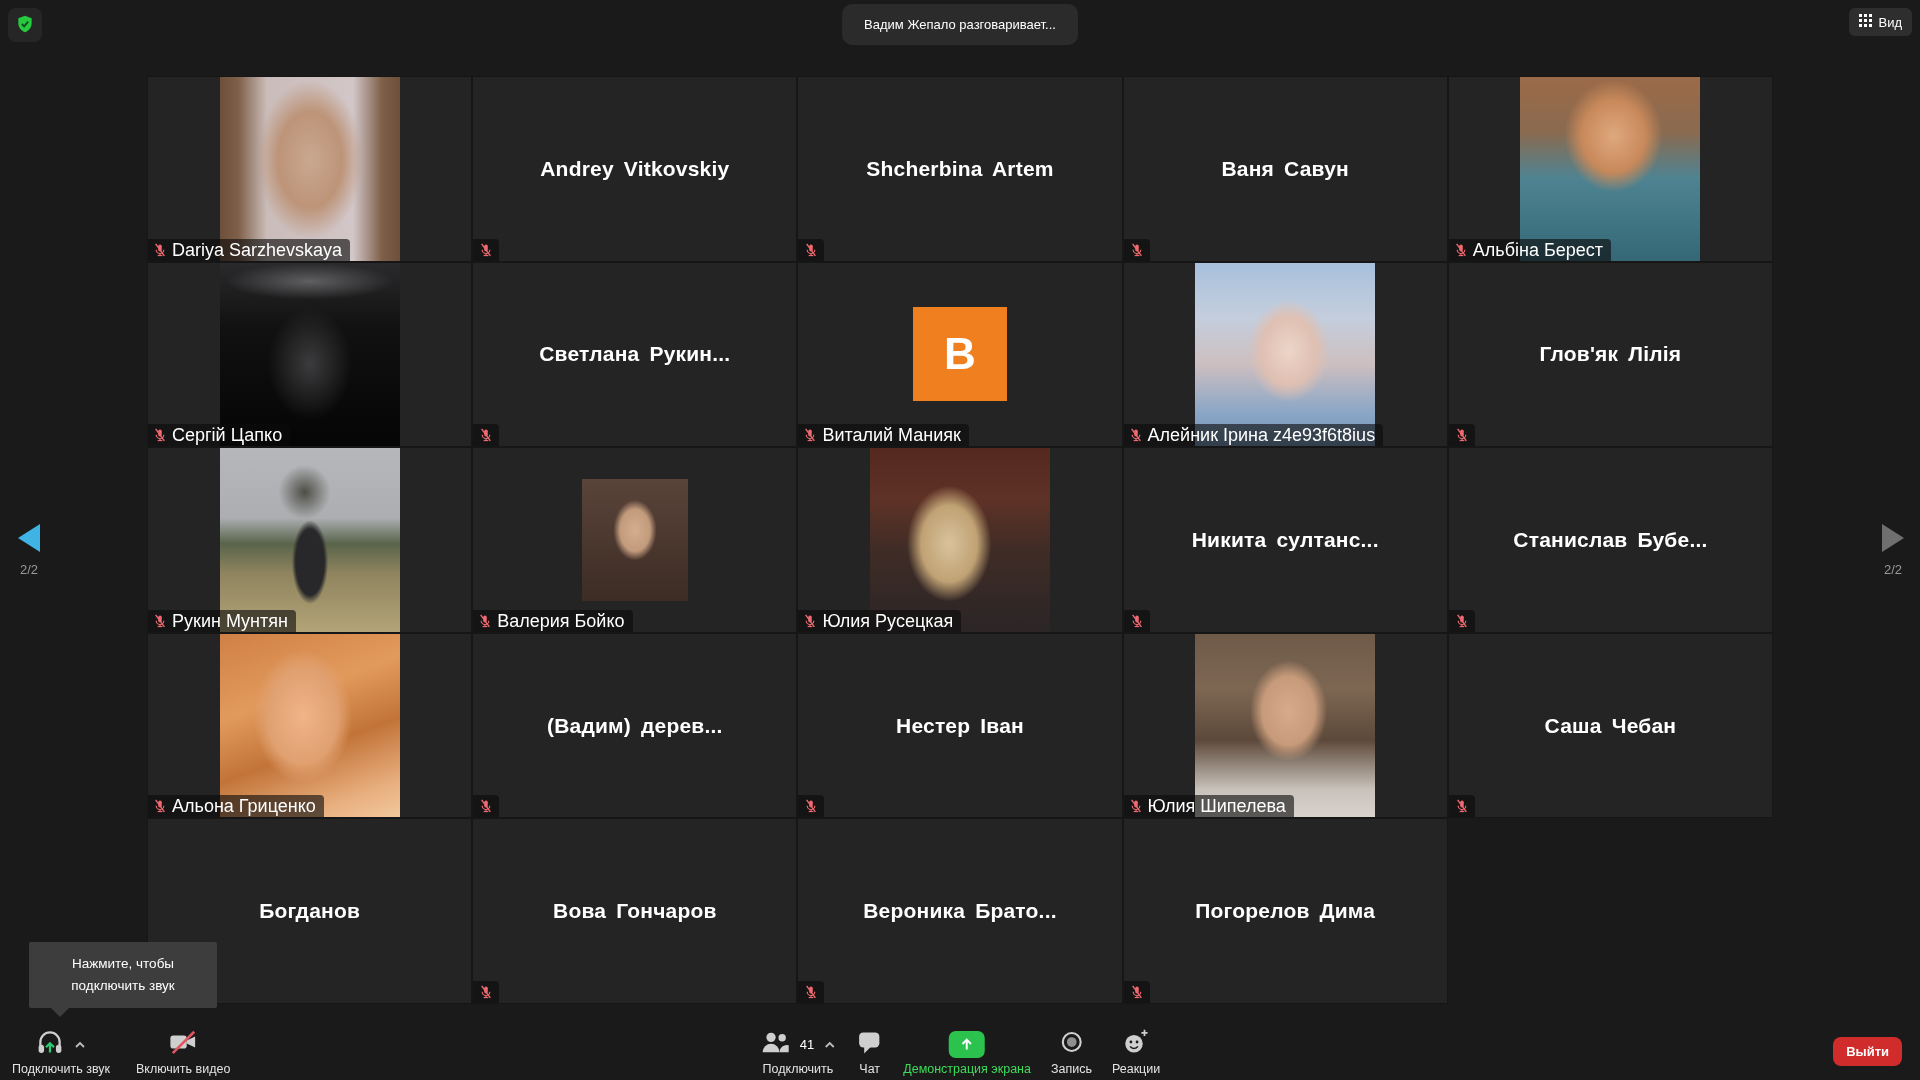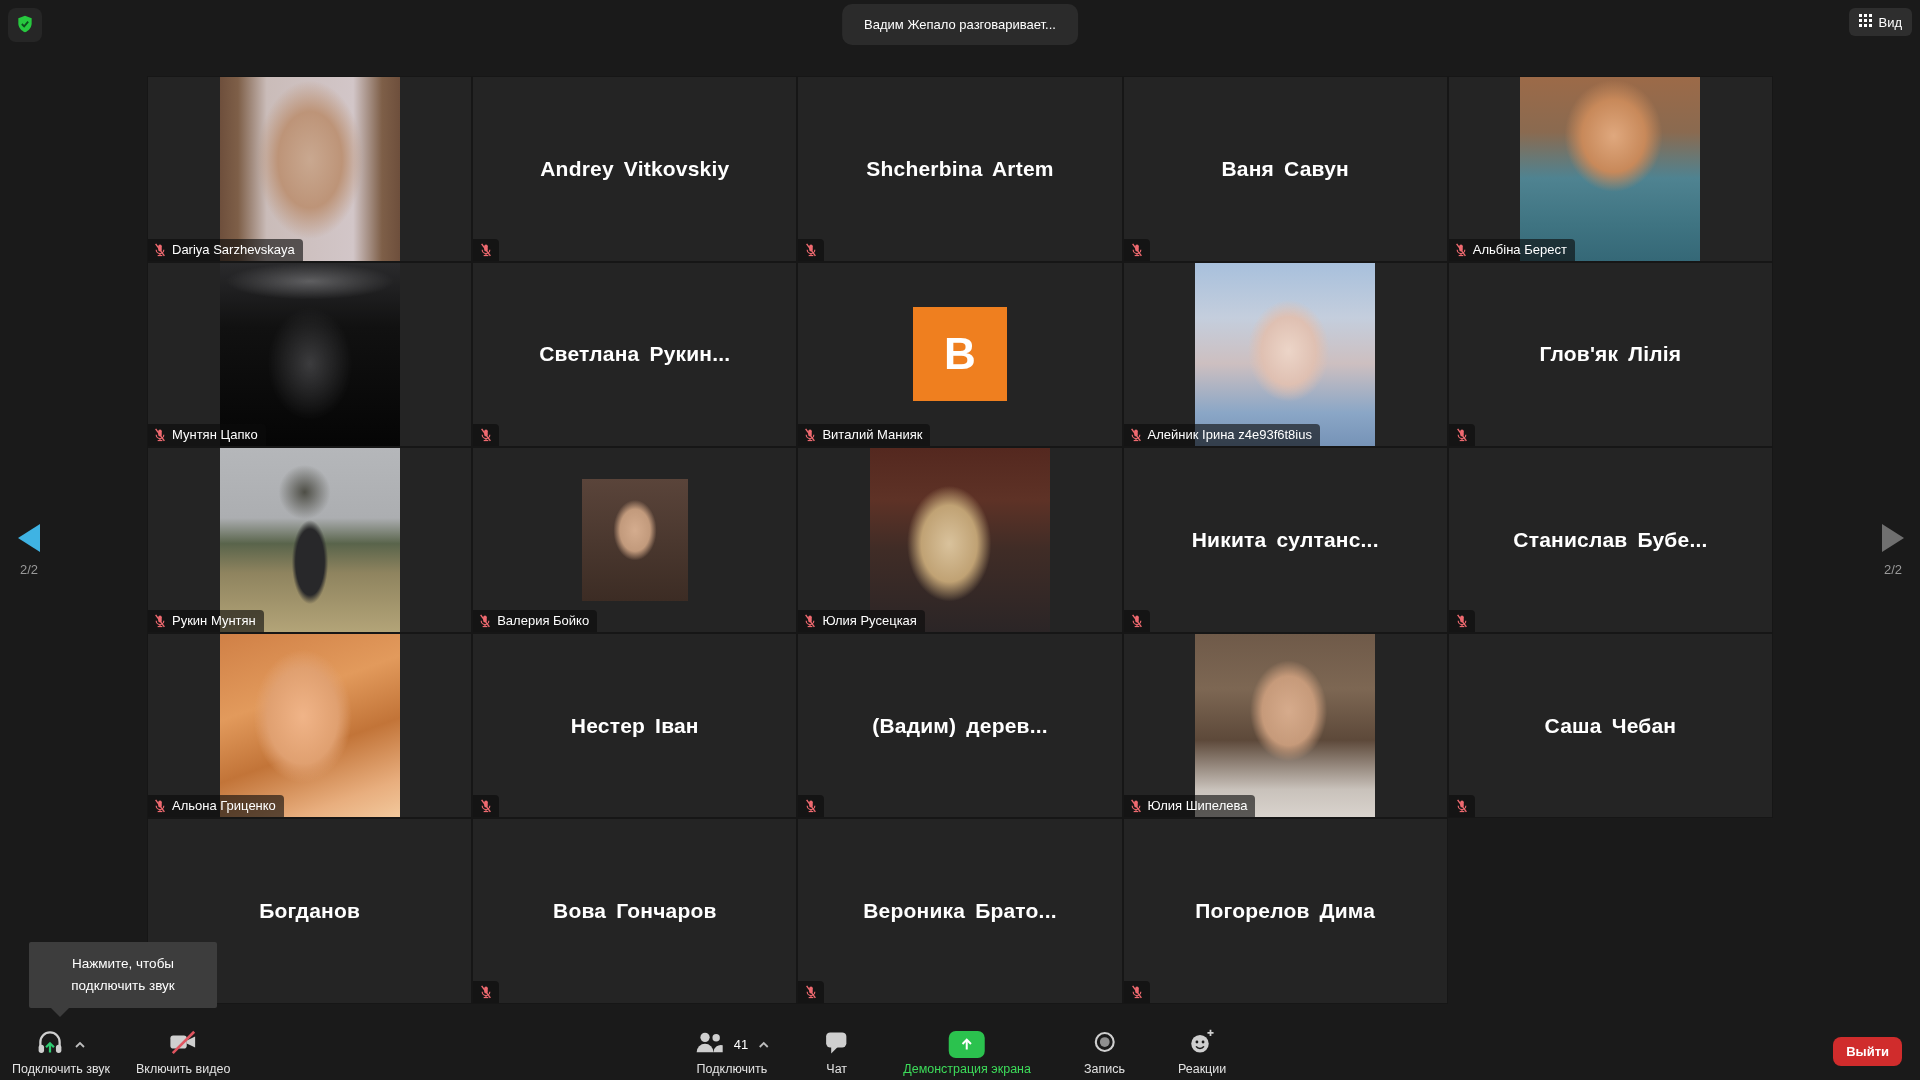--- a/index.html
+++ b/index.html
@@ -23,21 +23,21 @@
   .speaking-pill{position:absolute;top:4px;left:50%;transform:translateX(-50%);background:#2b2b2b;border-radius:10px;padding:13px 22px;font-size:13px;font-weight:400;white-space:nowrap;}
   .view-btn{position:absolute;top:8px;right:8px;height:28px;padding:0 10px;background:#2e2e2e;border:none;border-radius:6px;display:flex;align-items:center;gap:6px;color:#fff;font-size:13px;font-family:inherit;cursor:pointer;}
 
   
   .grid{position:absolute;left:148px;top:77px;width:1624px;height:926px;display:grid;grid-template-columns:repeat(5,1fr);grid-template-rows:repeat(5,1fr);gap:2px;}
   .tile{position:relative;background:#242424;overflow:hidden;outline:1px solid #161616;}
   .center-name{position:absolute;inset:0;display:flex;align-items:center;justify-content:center;font-size:21px;font-weight:700;letter-spacing:.2px;word-spacing:4px;text-align:center;padding:0 12px;}
   .photo{position:absolute;top:0;left:50%;transform:translateX(-50%);width:180px;height:100%;}
   .ph-valeria{width:106px;height:122px;top:50%;transform:translate(-50%,-50%);}
   .avatar{position:absolute;top:50%;left:50%;transform:translate(-50%,-50%);width:94px;height:94px;background:var(--avatar-orange);display:flex;align-items:center;justify-content:center;font-size:44px;font-weight:700;color:#fff;}
-  .name-tag,.mic-badge{position:absolute;left:0;bottom:0;display:flex;align-items:center;gap:5px;background:rgba(12,12,12,.62);padding:3px 8px 3px 5px;border-top-right-radius:4px;font-size:13px;line-height:16px;white-space:nowrap;}
+  .name-tag,.mic-badge{position:absolute;left:0;bottom:0;display:flex;align-items:center;gap:5px;background:rgba(12,12,12,.62);padding:3px 8px 3px 5px;border-top-right-radius:4px;font-size:18px;line-height:16px;white-space:nowrap;}
   .mic-badge{padding:4px 6px;}
 
   
   .ph-dariya{background:radial-gradient(80px 120px at 50% 45%,#c9a890 0%,#bd9478 40%,rgba(0,0,0,0) 66%),linear-gradient(90deg,#6e4f3c 0%,#7e5f48 10%,#cabcb9 26%,#d2c6c8 74%,#7e5f48 90%,#6e4f3c 100%);}
   .ph-albina{background:radial-gradient(70px 80px at 52% 32%,#dfa87e 0%,#c8895a 45%,rgba(0,0,0,0) 70%),linear-gradient(180deg,#9c6a48 0%,#8a6a50 30%,#4f8391 55%,#3f7482 80%,#356877 100%);}
   .ph-sergiy{background:radial-gradient(120px 26px at 50% 10%,#5f5f61 0%,rgba(0,0,0,0) 70%),radial-gradient(60px 80px at 50% 55%,#3c3c3e 0%,rgba(0,0,0,0) 70%),linear-gradient(180deg,#2a2a2c 0%,#111 35%,#050505 100%);}
   .ph-aleynik{background:radial-gradient(60px 75px at 52% 48%,#ecd5c8 0%,#dfc0b2 45%,rgba(0,0,0,0) 68%),linear-gradient(180deg,#a8c0dc 0%,#c4cedd 30%,#cdbfc0 55%,#8aa6c6 82%,#7693b7 100%);}
   .ph-davvid{background:radial-gradient(26px 60px at 50% 62%,#28282a 0%,#28282a 55%,rgba(0,0,0,0) 70%),radial-gradient(40px 42px at 47% 24%,#4e4e46 0%,rgba(0,0,0,0) 65%),linear-gradient(180deg,#b5b7ba 0%,#acaeb1 38%,#59644b 52%,#8f845f 68%,#b3a478 100%);}
   .ph-rusetskaya{background:radial-gradient(62px 85px at 44% 52%,#d9c29c 0%,#c0a274 45%,rgba(0,0,0,0) 68%),linear-gradient(180deg,#54281f 0%,#5e3226 28%,#402c26 55%,#2b2526 100%);}
   .ph-valeria{background:radial-gradient(30px 42px at 50% 42%,#d4ac8e 0%,#c29a7c 50%,rgba(0,0,0,0) 72%),linear-gradient(180deg,#5a443a 0%,#3c2c24 100%);}
@@ -55,21 +55,21 @@
   
   .tooltip{position:absolute;left:29px;top:942px;width:188px;background:#3d3d3d;border-radius:2px;padding:11px 8px;text-align:center;font-size:13.5px;line-height:22px;z-index:5;}
   .tooltip:after{content:"";position:absolute;left:22px;bottom:-9px;border:9px solid transparent;border-top-color:#3d3d3d;border-bottom:none;}
 
   
   .toolbar{position:absolute;left:0;right:0;bottom:0;height:64px;}
   .tb-item{display:flex;flex-direction:column;align-items:center;justify-content:flex-end;gap:3px;cursor:pointer;padding-bottom:4px;}
   .tb-label{font-size:12.5px;color:#e3e3e3;white-space:nowrap;}
   .tb-icon-row{display:flex;align-items:center;gap:10px;height:30px;}
   .left-cluster{position:absolute;left:12px;bottom:0;display:flex;gap:26px;}
-  .center-cluster{position:absolute;left:50%;transform:translateX(-50%);bottom:0;display:flex;gap:53px;align-items:flex-end;}
+  .center-cluster{position:absolute;left:50%;transform:translateX(-50%);bottom:0;display:flex;gap:20px;align-items:flex-end;}
   .count{font-size:13px;color:#fff;}
   .share-box{width:36px;height:27px;background:var(--accent-green);border-radius:7px;display:flex;align-items:center;justify-content:center;}
   .share-label{color:var(--share-text-green);}
   .leave-btn{position:absolute;right:18px;bottom:14px;background:var(--leave-button-red);color:#fff;border:none;border-radius:8px;padding:7px 13px;font-size:13px;font-weight:700;font-family:inherit;cursor:pointer;}
 </style>
 </head>
 <body>
 
 <div class="stage">
 
@@ -171,21 +171,21 @@
       <div class="tile">
         <div class="photo ph-sergiy"></div>
         <div class="name-tag">
           <svg width="14" height="14" viewBox="0 0 24 24">
             <rect x="9" y="2.5" width="6" height="12" rx="3" fill="var(--muted-mic-red)"></rect>
             <path d="M5.5 11.5a6.5 6.5 0 0 0 13 0" fill="none" stroke="var(--muted-mic-red)" stroke-width="2"></path>
             <line x1="12" y1="18" x2="12" y2="21.5" stroke="var(--muted-mic-red)" stroke-width="2"></line>
             <line x1="8" y1="21.5" x2="16" y2="21.5" stroke="var(--muted-mic-red)" stroke-width="2"></line>
             <line x1="4.5" y1="1.5" x2="19.5" y2="22" stroke="var(--muted-mic-red)" stroke-width="2.4"></line>
           </svg>
-          <span>Мунтян Цапко</span>
+          <span>Сергій Цапко</span>
         </div>
       </div>
       <div class="tile">
         <div class="center-name">Светлана Рукин...</div>
         <div class="mic-badge">
           <svg width="14" height="14" viewBox="0 0 24 24">
             <rect x="9" y="2.5" width="6" height="12" rx="3" fill="var(--muted-mic-red)"></rect>
             <path d="M5.5 11.5a6.5 6.5 0 0 0 13 0" fill="none" stroke="var(--muted-mic-red)" stroke-width="2"></path>
             <line x1="12" y1="18" x2="12" y2="21.5" stroke="var(--muted-mic-red)" stroke-width="2"></line>
             <line x1="8" y1="21.5" x2="16" y2="21.5" stroke="var(--muted-mic-red)" stroke-width="2"></line>
@@ -301,33 +301,33 @@
             <rect x="9" y="2.5" width="6" height="12" rx="3" fill="var(--muted-mic-red)"></rect>
             <path d="M5.5 11.5a6.5 6.5 0 0 0 13 0" fill="none" stroke="var(--muted-mic-red)" stroke-width="2"></path>
             <line x1="12" y1="18" x2="12" y2="21.5" stroke="var(--muted-mic-red)" stroke-width="2"></line>
             <line x1="8" y1="21.5" x2="16" y2="21.5" stroke="var(--muted-mic-red)" stroke-width="2"></line>
             <line x1="4.5" y1="1.5" x2="19.5" y2="22" stroke="var(--muted-mic-red)" stroke-width="2.4"></line>
           </svg>
           <span>Альона Гриценко</span>
         </div>
       </div>
       <div class="tile">
+        <div class="center-name">(Вадим) дерев...</div>
+        <div class="mic-badge">
+          <svg width="14" height="14" viewBox="0 0 24 24">
+            <rect x="9" y="2.5" width="6" height="12" rx="3" fill="var(--muted-mic-red)"></rect>
+            <path d="M5.5 11.5a6.5 6.5 0 0 0 13 0" fill="none" stroke="var(--muted-mic-red)" stroke-width="2"></path>
+            <line x1="12" y1="18" x2="12" y2="21.5" stroke="var(--muted-mic-red)" stroke-width="2"></line>
+            <line x1="8" y1="21.5" x2="16" y2="21.5" stroke="var(--muted-mic-red)" stroke-width="2"></line>
+            <line x1="4.5" y1="1.5" x2="19.5" y2="22" stroke="var(--muted-mic-red)" stroke-width="2.4"></line>
+          </svg>
+        </div>
+      </div>
+      <div class="tile">
         <div class="center-name">Нестер Іван</div>
-        <div class="mic-badge">
-          <svg width="14" height="14" viewBox="0 0 24 24">
-            <rect x="9" y="2.5" width="6" height="12" rx="3" fill="var(--muted-mic-red)"></rect>
-            <path d="M5.5 11.5a6.5 6.5 0 0 0 13 0" fill="none" stroke="var(--muted-mic-red)" stroke-width="2"></path>
-            <line x1="12" y1="18" x2="12" y2="21.5" stroke="var(--muted-mic-red)" stroke-width="2"></line>
-            <line x1="8" y1="21.5" x2="16" y2="21.5" stroke="var(--muted-mic-red)" stroke-width="2"></line>
-            <line x1="4.5" y1="1.5" x2="19.5" y2="22" stroke="var(--muted-mic-red)" stroke-width="2.4"></line>
-          </svg>
-        </div>
-      </div>
-      <div class="tile">
-        <div class="center-name">(Вадим) дерев...</div>
         <div class="mic-badge">
           <svg width="14" height="14" viewBox="0 0 24 24">
             <rect x="9" y="2.5" width="6" height="12" rx="3" fill="var(--muted-mic-red)"></rect>
             <path d="M5.5 11.5a6.5 6.5 0 0 0 13 0" fill="none" stroke="var(--muted-mic-red)" stroke-width="2"></path>
             <line x1="12" y1="18" x2="12" y2="21.5" stroke="var(--muted-mic-red)" stroke-width="2"></line>
             <line x1="8" y1="21.5" x2="16" y2="21.5" stroke="var(--muted-mic-red)" stroke-width="2"></line>
             <line x1="4.5" y1="1.5" x2="19.5" y2="22" stroke="var(--muted-mic-red)" stroke-width="2.4"></line>
           </svg>
         </div>
       </div>

